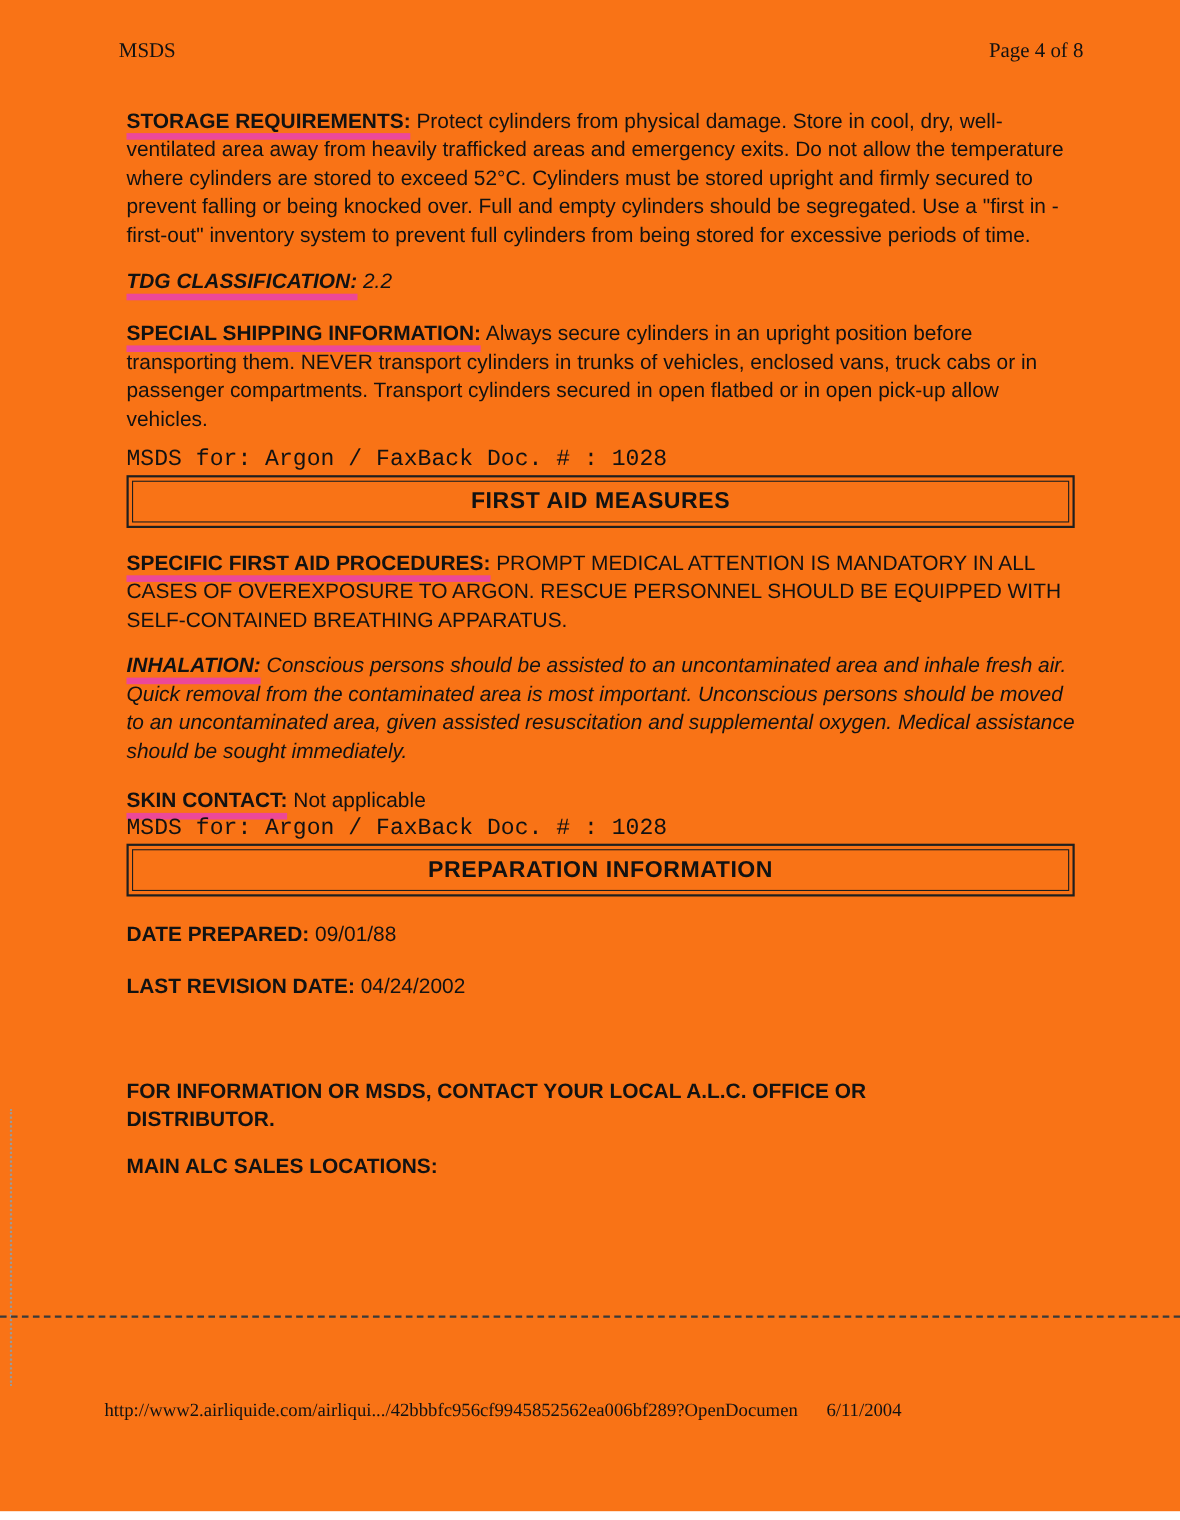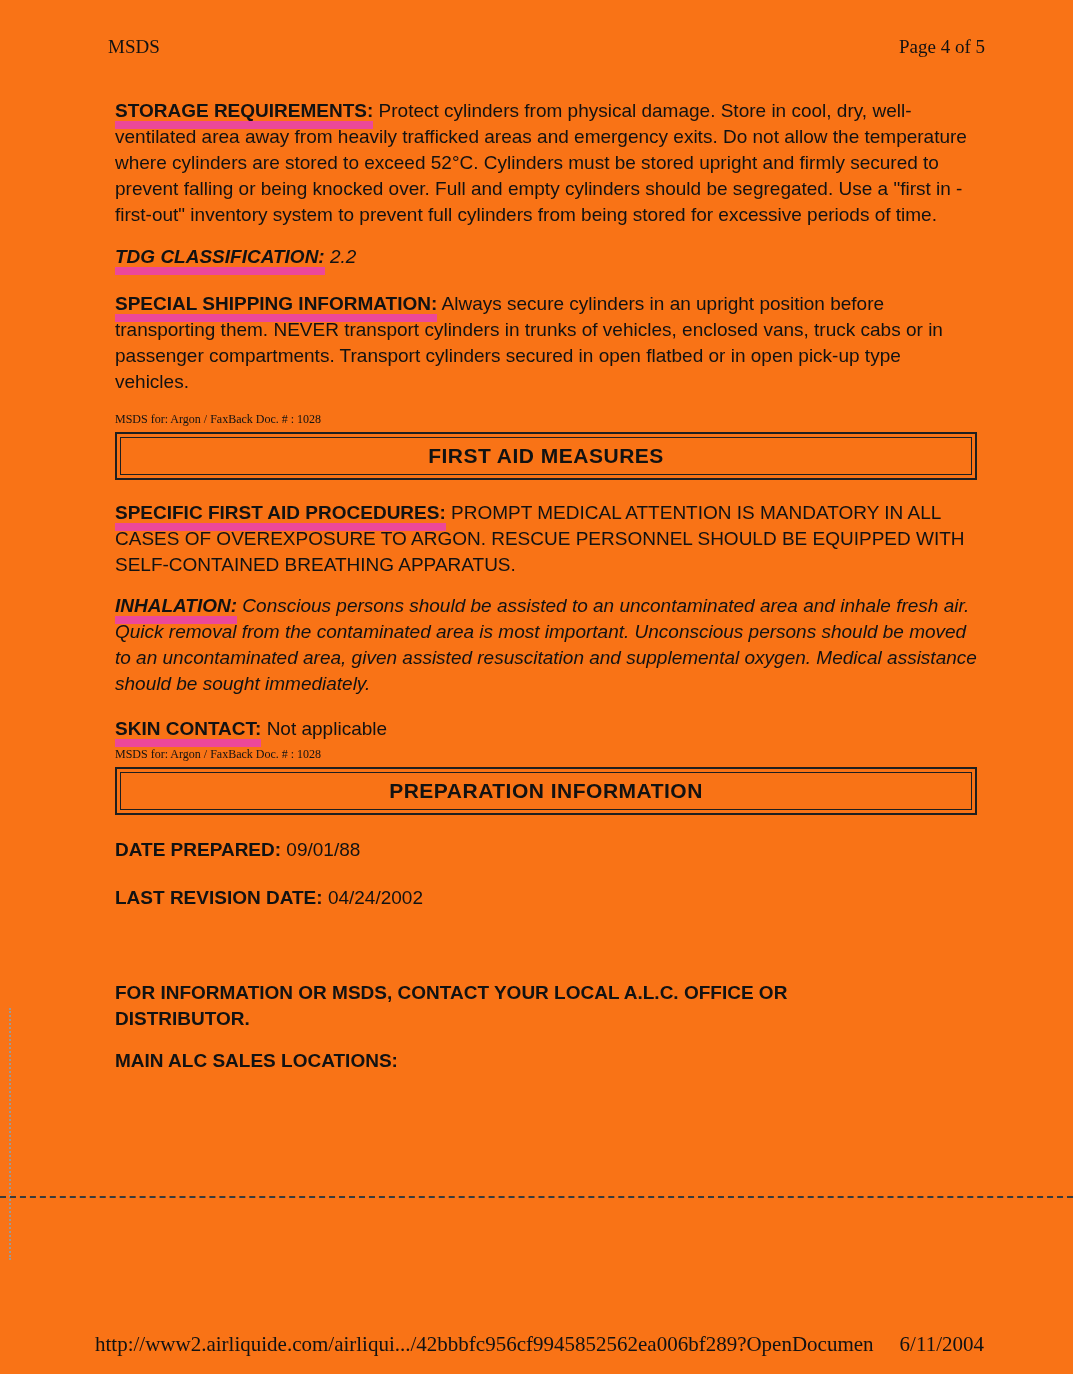--- a/index.html
+++ b/index.html
@@ -20,28 +20,28 @@
   .content {
     margin:40px 100px 0 115px;
     width:862px;
     font-family:"Liberation Sans", sans-serif;
     font-size:19px;
     line-height:26px;
   }
   .para { margin:0; }
   .h {
     font-weight:bold;
-    border-bottom:8px solid #ec4899;
+    border-bottom:6px solid #ec4899;
   }
   .b { font-weight:bold; }
   .pre { white-space:pre-line; }
   .p-tdg      { margin-top:16px;font-style:italic; }
   .p-whmis    { margin-top:27px; }
   .p-ship     { margin-top:21px; }
-  .ref        { font-family:Liberation Serif, serif; font-size:12px; line-height:20px; }
+  .ref        { font-family:Liberation Mono, monospace; font-size:21px; line-height:20px; }
   .ref1       { margin-top:14px; }
   .ref2       { margin-top:2px; }
   .secbox {
     margin-top:3px;
     border:2px solid #1f1f1f;
     padding:3px;
   }
   .secbox-inner {
     border:1px solid #1f1f1f;
     text-align:center;
@@ -68,45 +68,45 @@
     z-index:1;
   }
   .vdots {
     position:absolute;
     left:9px; top:1008px;
     height:252px; width:0;
     border-left:2px dotted #9a9a9a;
   }
   .footer {
     position:absolute;
-    left:95px; top:1332px;
+    left:95px; top:1272px;
     font-family:"Liberation Serif", serif;
-    font-size:21px;
+    font-size:17px;
     white-space:nowrap;
   }
   .footer .date { margin-left:26px; }
 </style>
 </head>
 <body>
 
 <div class="page">
 
   <div class="hdr">
     <span>MSDS</span>
-    <span>Page 4 of 5</span>
+    <span>Page 4 of 8</span>
   </div>
 
   <div class="content">
 
     <p class="para"><span class="h">STORAGE REQUIREMENTS:</span><span> Protect cylinders from physical damage. Store in cool, dry, well-ventilated area away from heavily trafficked areas and emergency exits. Do not allow the temperature where cylinders are stored to exceed 52°C. Cylinders must be stored upright and firmly secured to prevent falling or being knocked over. Full and empty cylinders should be segregated. Use a "first in - first-out" inventory system to prevent full cylinders from being stored for excessive periods of time.</span></p>
 
     <p class="para p-tdg"><span class="h">TDG CLASSIFICATION:</span><span> 2.2</span></p>
 
 
-    <p class="para p-ship"><span class="h">SPECIAL SHIPPING INFORMATION:</span><span> Always secure cylinders in an upright position before transporting them. NEVER transport cylinders in trunks of vehicles, enclosed vans, truck cabs or in passenger compartments. Transport cylinders secured in open flatbed or in open pick-up type vehicles.</span></p>
+    <p class="para p-ship"><span class="h">SPECIAL SHIPPING INFORMATION:</span><span> Always secure cylinders in an upright position before transporting them. NEVER transport cylinders in trunks of vehicles, enclosed vans, truck cabs or in passenger compartments. Transport cylinders secured in open flatbed or in open pick-up allow vehicles.</span></p>
 
     <div class="ref ref1">MSDS for: Argon / FaxBack Doc. # : 1028</div>
 
     <div class="secbox">
       <div class="secbox-inner">FIRST AID MEASURES</div>
     </div>
 
     <p class="para p-specific"><span class="h">SPECIFIC FIRST AID PROCEDURES:</span><span> PROMPT MEDICAL ATTENTION IS MANDATORY IN ALL CASES OF OVEREXPOSURE TO ARGON. RESCUE PERSONNEL SHOULD BE EQUIPPED WITH SELF-CONTAINED BREATHING APPARATUS.</span></p>
 
     <p class="para p-inhal"><span class="h">INHALATION:</span><span> Conscious persons should be assisted to an uncontaminated area and inhale fresh air. Quick removal from the contaminated area is most important. Unconscious persons should be moved to an uncontaminated area, given assisted resuscitation and supplemental oxygen. Medical assistance should be sought immediately.</span></p>

